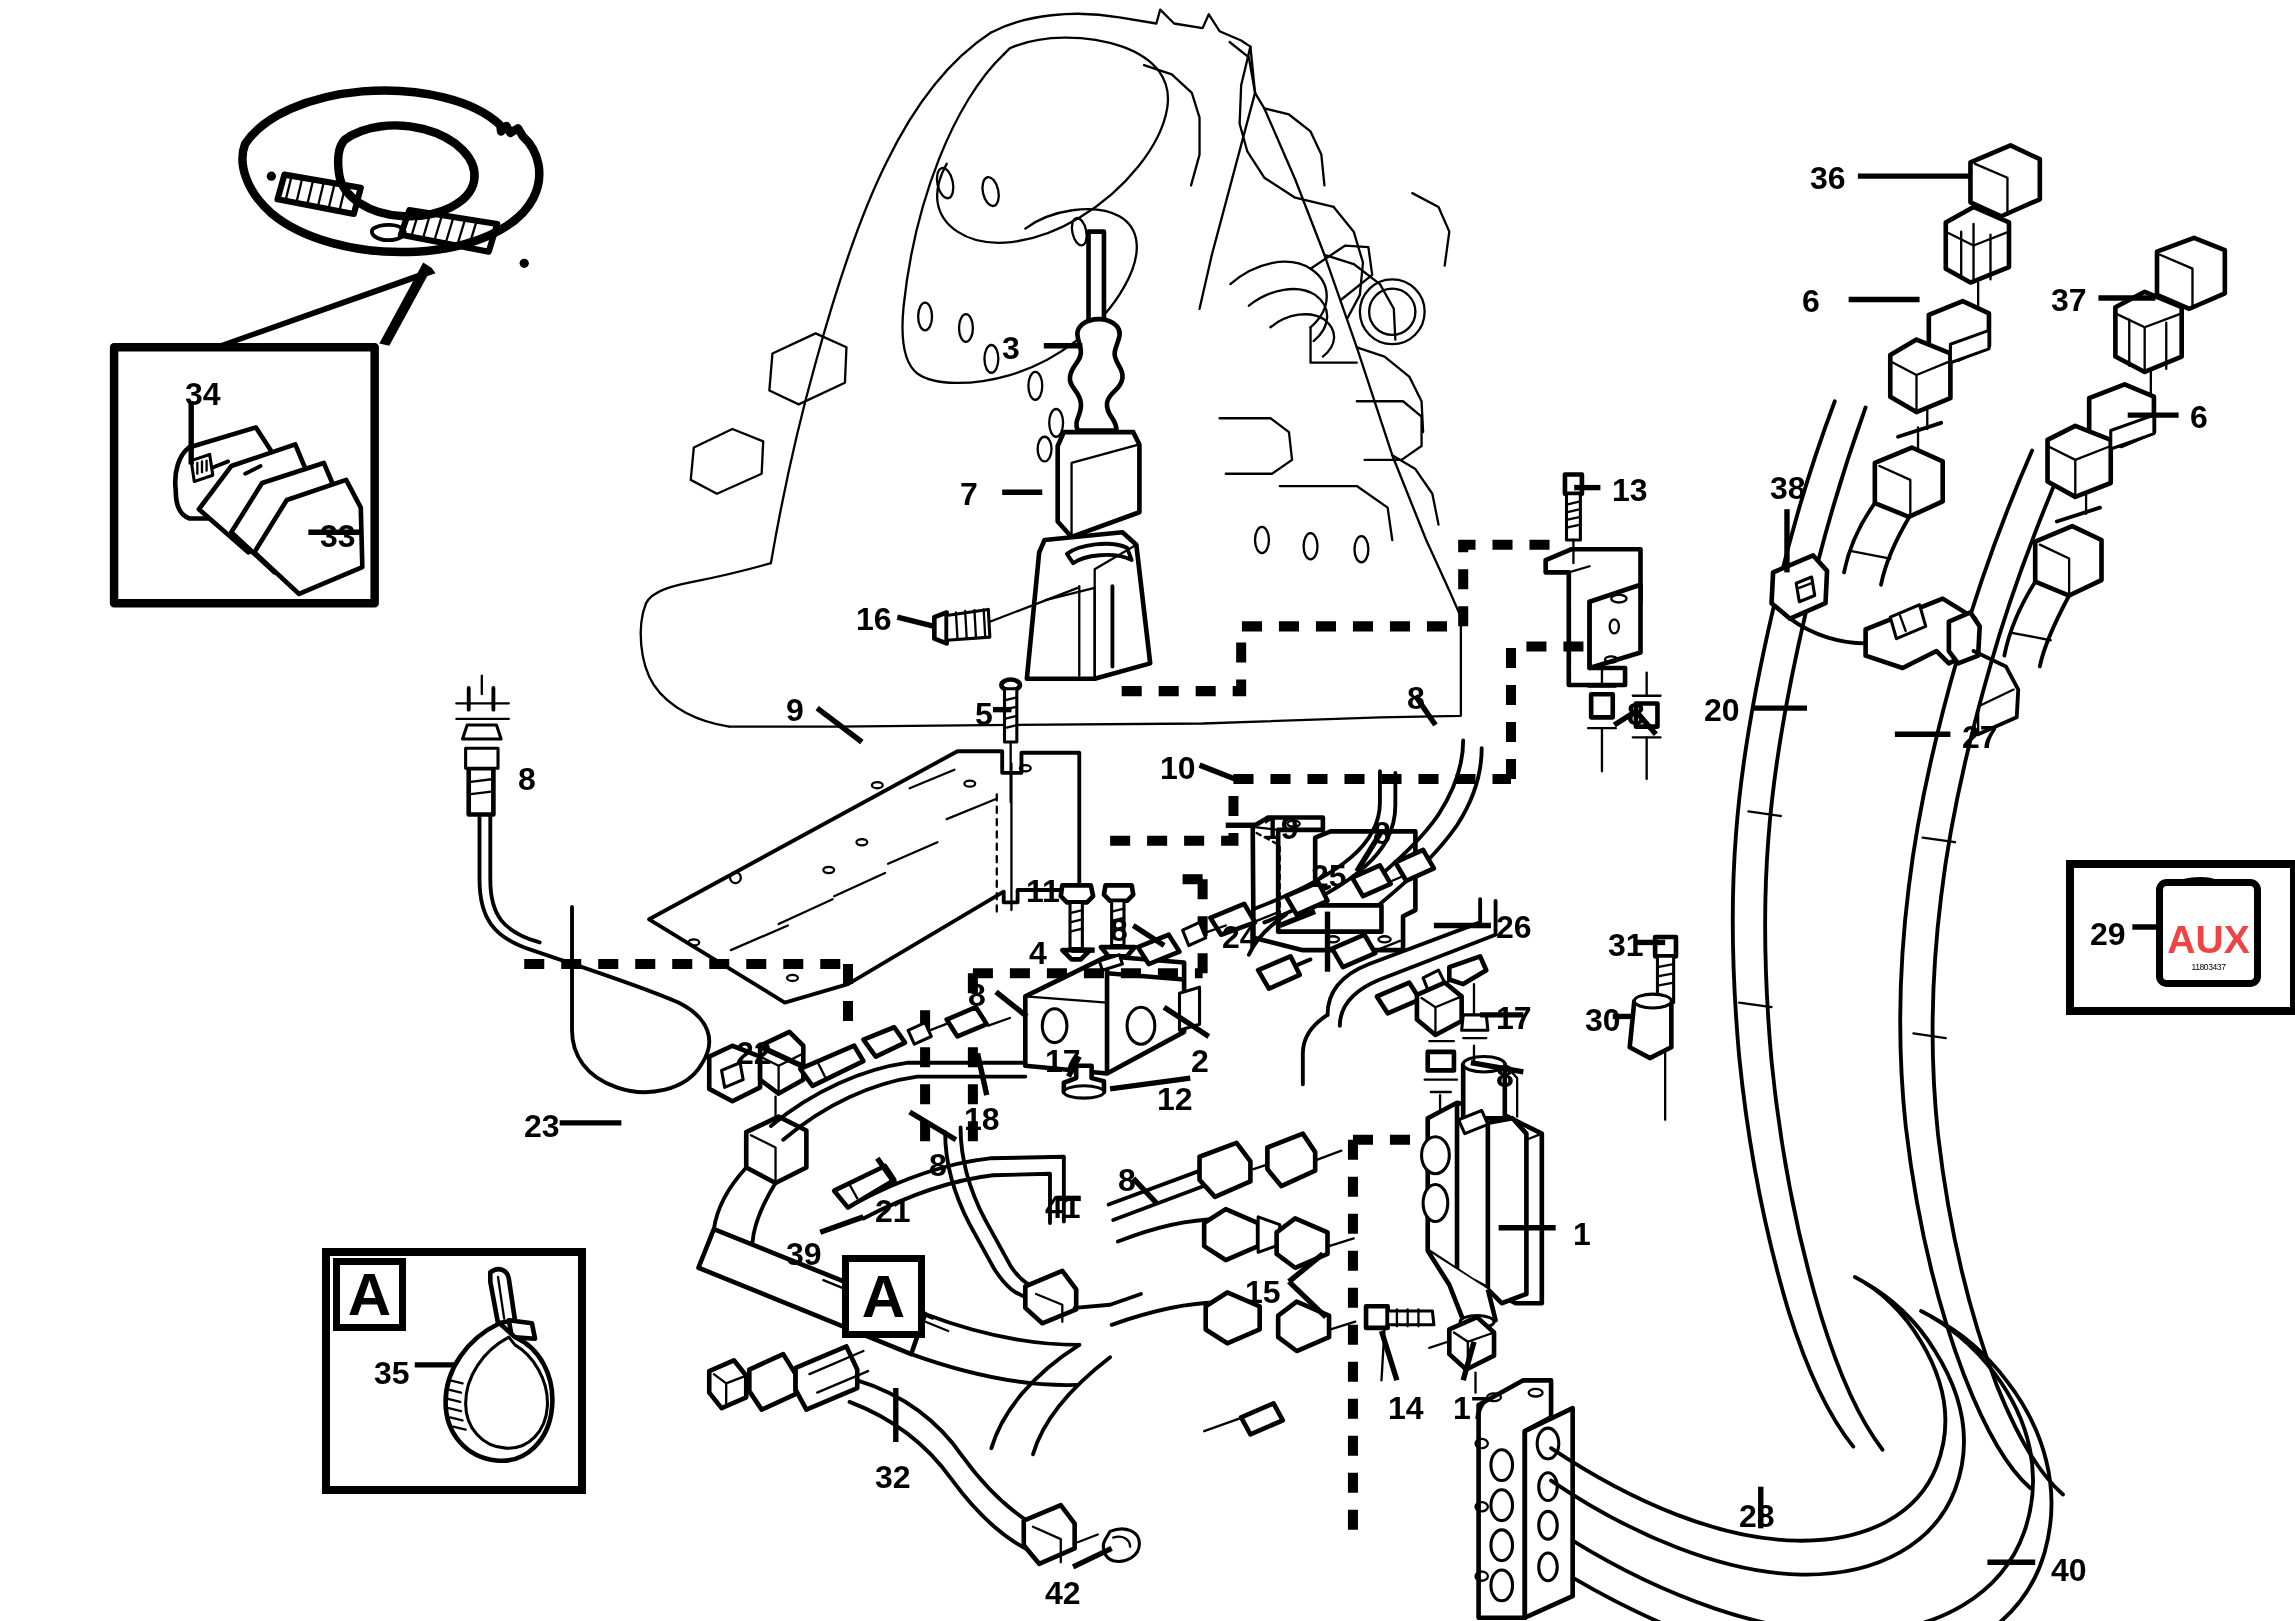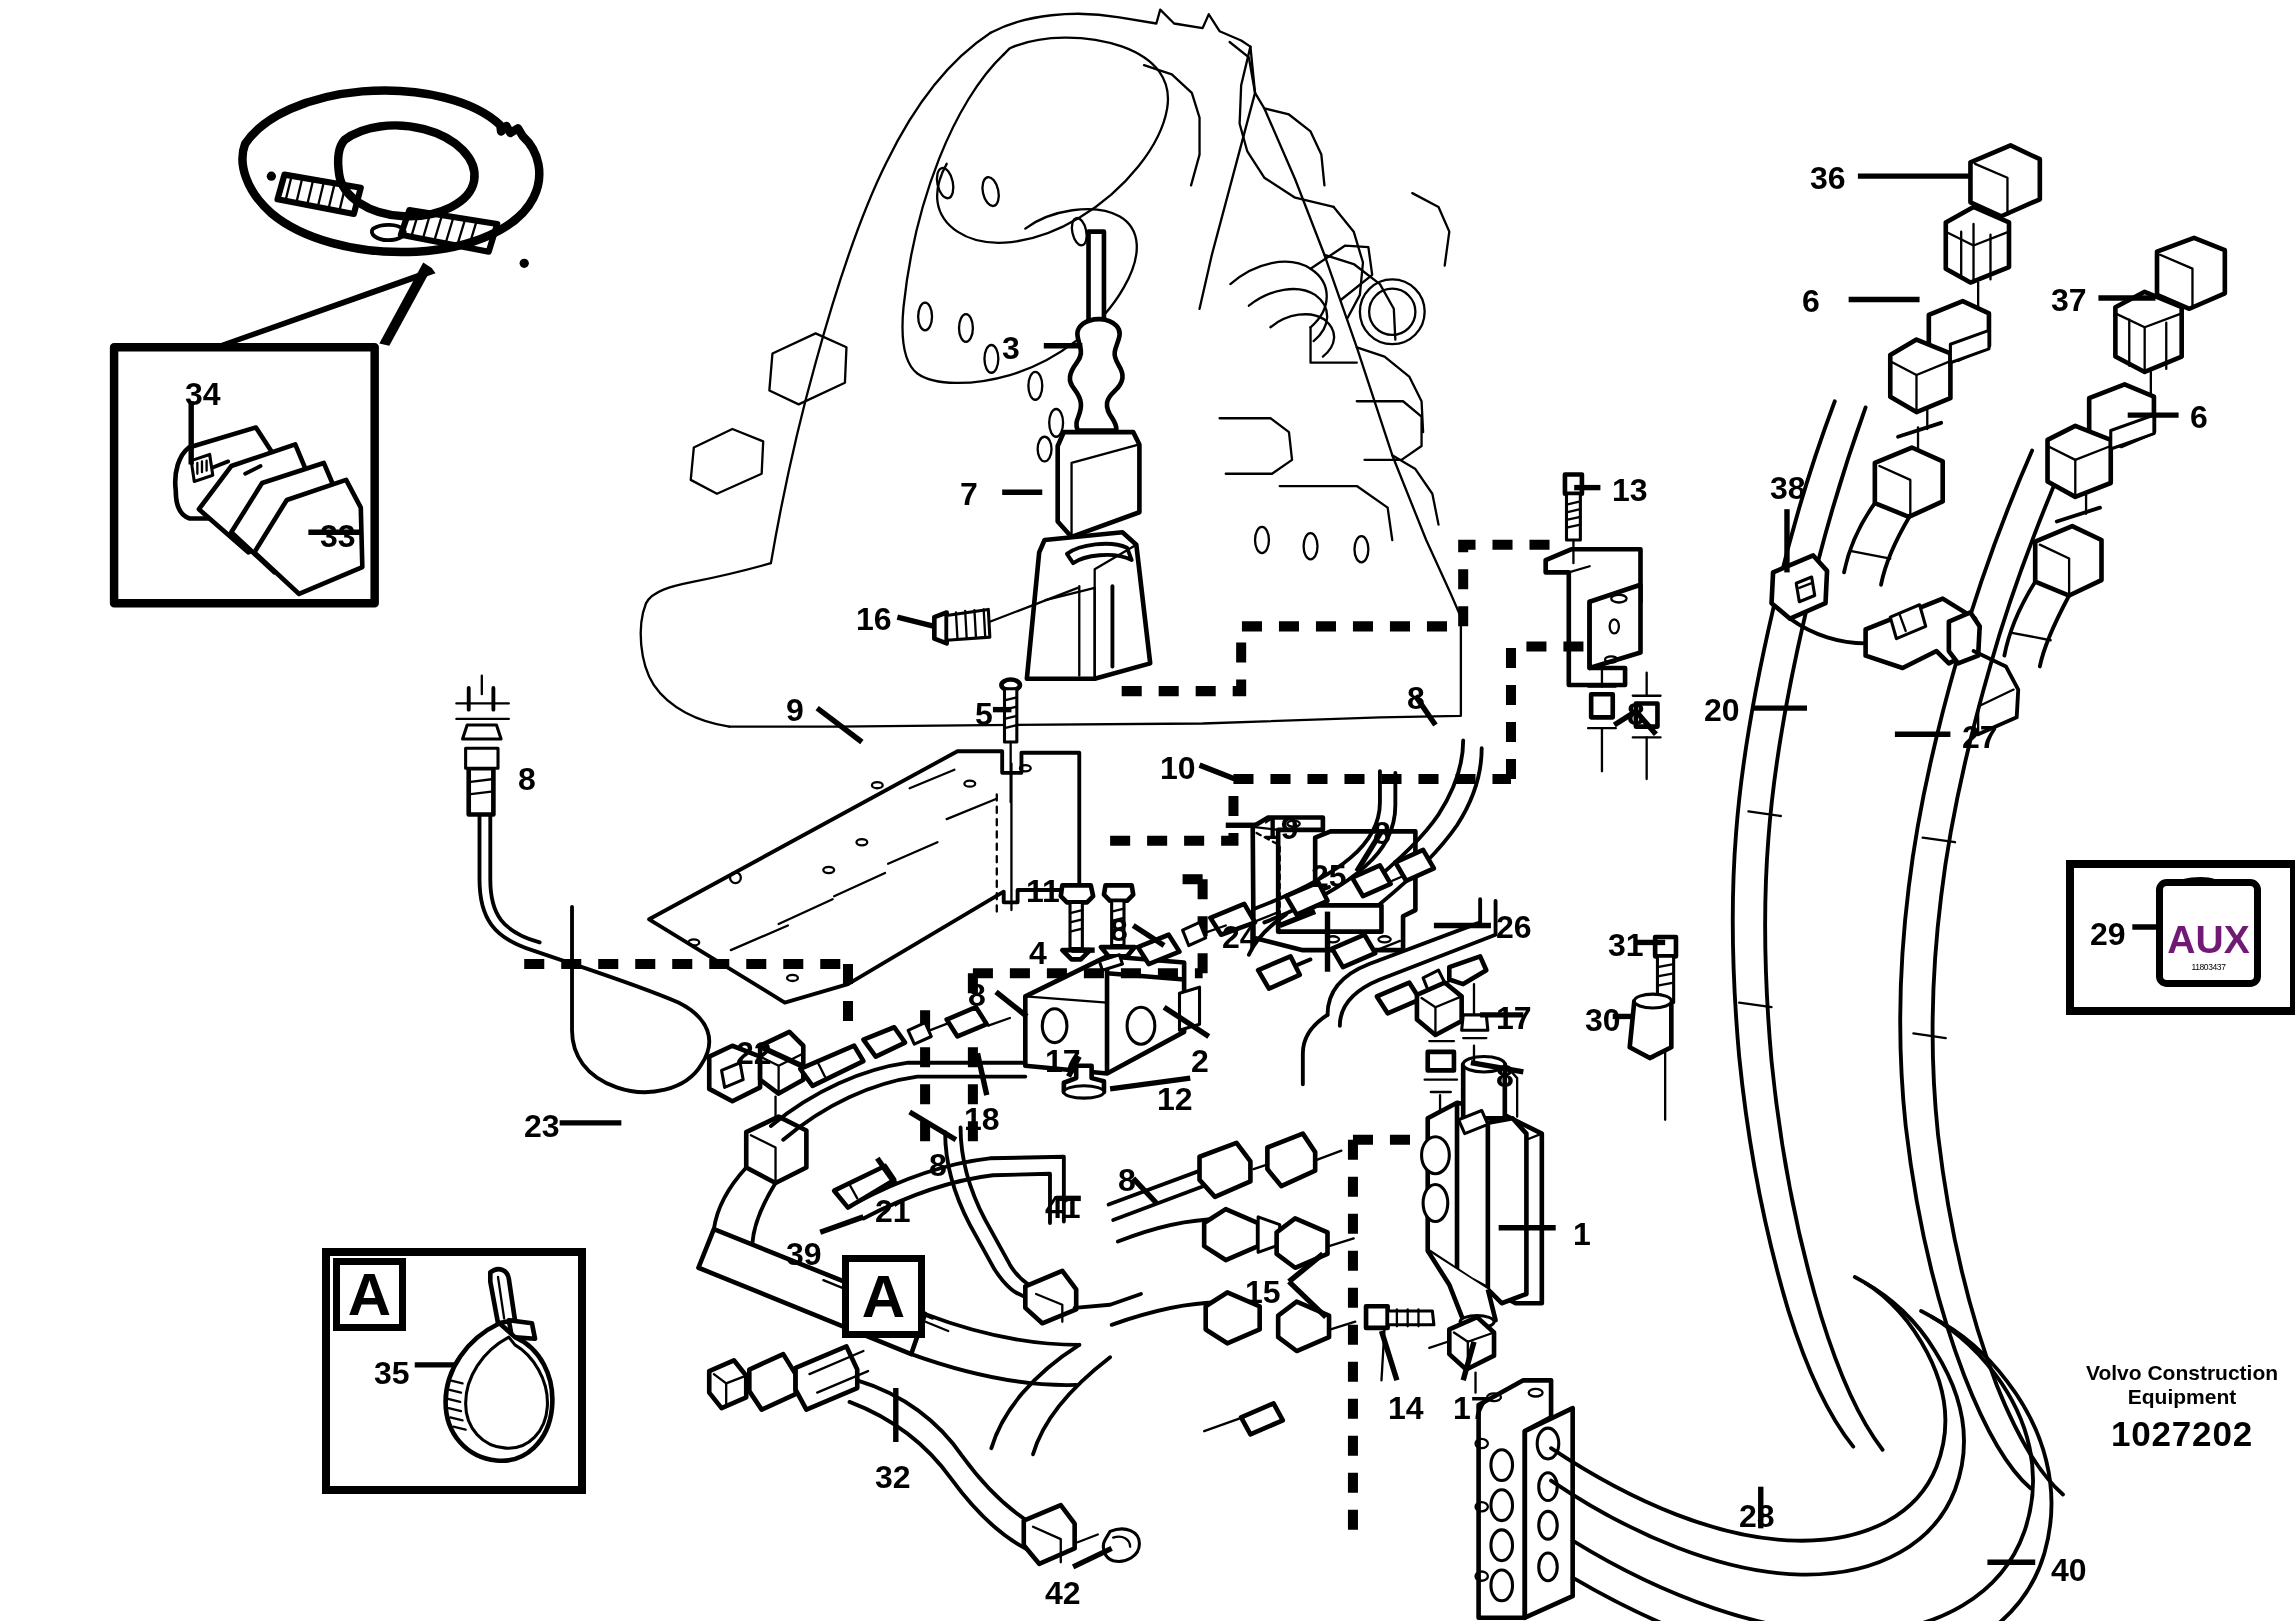--- a/index.html
+++ b/index.html
@@ -12,21 +12,21 @@
   .c-lg{font-size:32px;}
   .brand{position:absolute;text-align:center;color:#000;}
   .brand .b1{font-size:21px;font-weight:bold;line-height:1.15;}
   .brand .b2{font-size:35px;font-weight:bold;margin-top:4.6px;letter-spacing:0.8px;}
   .markerbox{position:absolute;border:7px solid #000;background:#fff;
              display:flex;align-items:center;justify-content:center;
              font-size:60px;font-weight:bold;color:#000;font-family:"Liberation Sans",sans-serif;}
   .detailbox{position:absolute;border:8.5px solid #000;background:transparent;}
   .aux-decal{position:absolute;border:7px solid #000;border-radius:10.8px;background:#fff;
              display:flex;flex-direction:column;align-items:center;justify-content:flex-start;}
-  .aux-txt{font-size:39px;font-weight:bold;font-family:"Liberation Sans",sans-serif;color:#701a75;}
+  .aux-txt{font-size:39px;font-weight:bold;font-family:"Liberation Sans",sans-serif;color:#ef4444;}
   .aux-code{font-size:8.5px;font-family:"Liberation Sans",sans-serif;color:#000;letter-spacing:-0.4px;}
 </style>
 </head>
 <body>
 
 <div id="sheet">
 
   <svg id="art" viewBox="0 0 2977 2103" xmlns="http://www.w3.org/2000/svg">
     <defs>
       <style>
@@ -712,25 +712,20 @@
   <div class="aux-decal" style="left:2156px;top:879px;width:91px;height:94px;">
     <div style="height:32px;"></div>
     <div class="aux-txt">AUX</div>
     <div class="aux-code">11803437</div>
   </div>
 
   <div class="markerbox" style="left:333px;top:1258px;width:59px;height:59px;">A</div>
 
   <div class="markerbox" style="left:842px;top:1255px;width:69px;height:69px;">A</div>
 
-  <div class="brand" style="left:2074px;top:1361px;width:216px;">
-    <div class="b1">Volvo Construction</div>
-    <div class="b1">Equipment</div>
-    <div class="b2">1027202</div>
-  </div>
 
   <div id="callout-layer">
       <div class="callout c-lg" style="left: 1810px; top: 162px;">36</div>
       <div class="callout c-lg" style="left: 1802px; top: 285px;">6</div>
       <div class="callout c-lg" style="left: 2051px; top: 284px;">37</div>
       <div class="callout c-lg" style="left: 2190px; top: 401px;">6</div>
       <div class="callout c-lg" style="left: 1770px; top: 472px;">38</div>
       <div class="callout c-lg" style="left: 1704px; top: 694px;">20</div>
       <div class="callout c-lg" style="left: 1962px; top: 721px;">27</div>
       <div class="callout c-lg" style="left: 2090px; top: 918px;">29</div>

